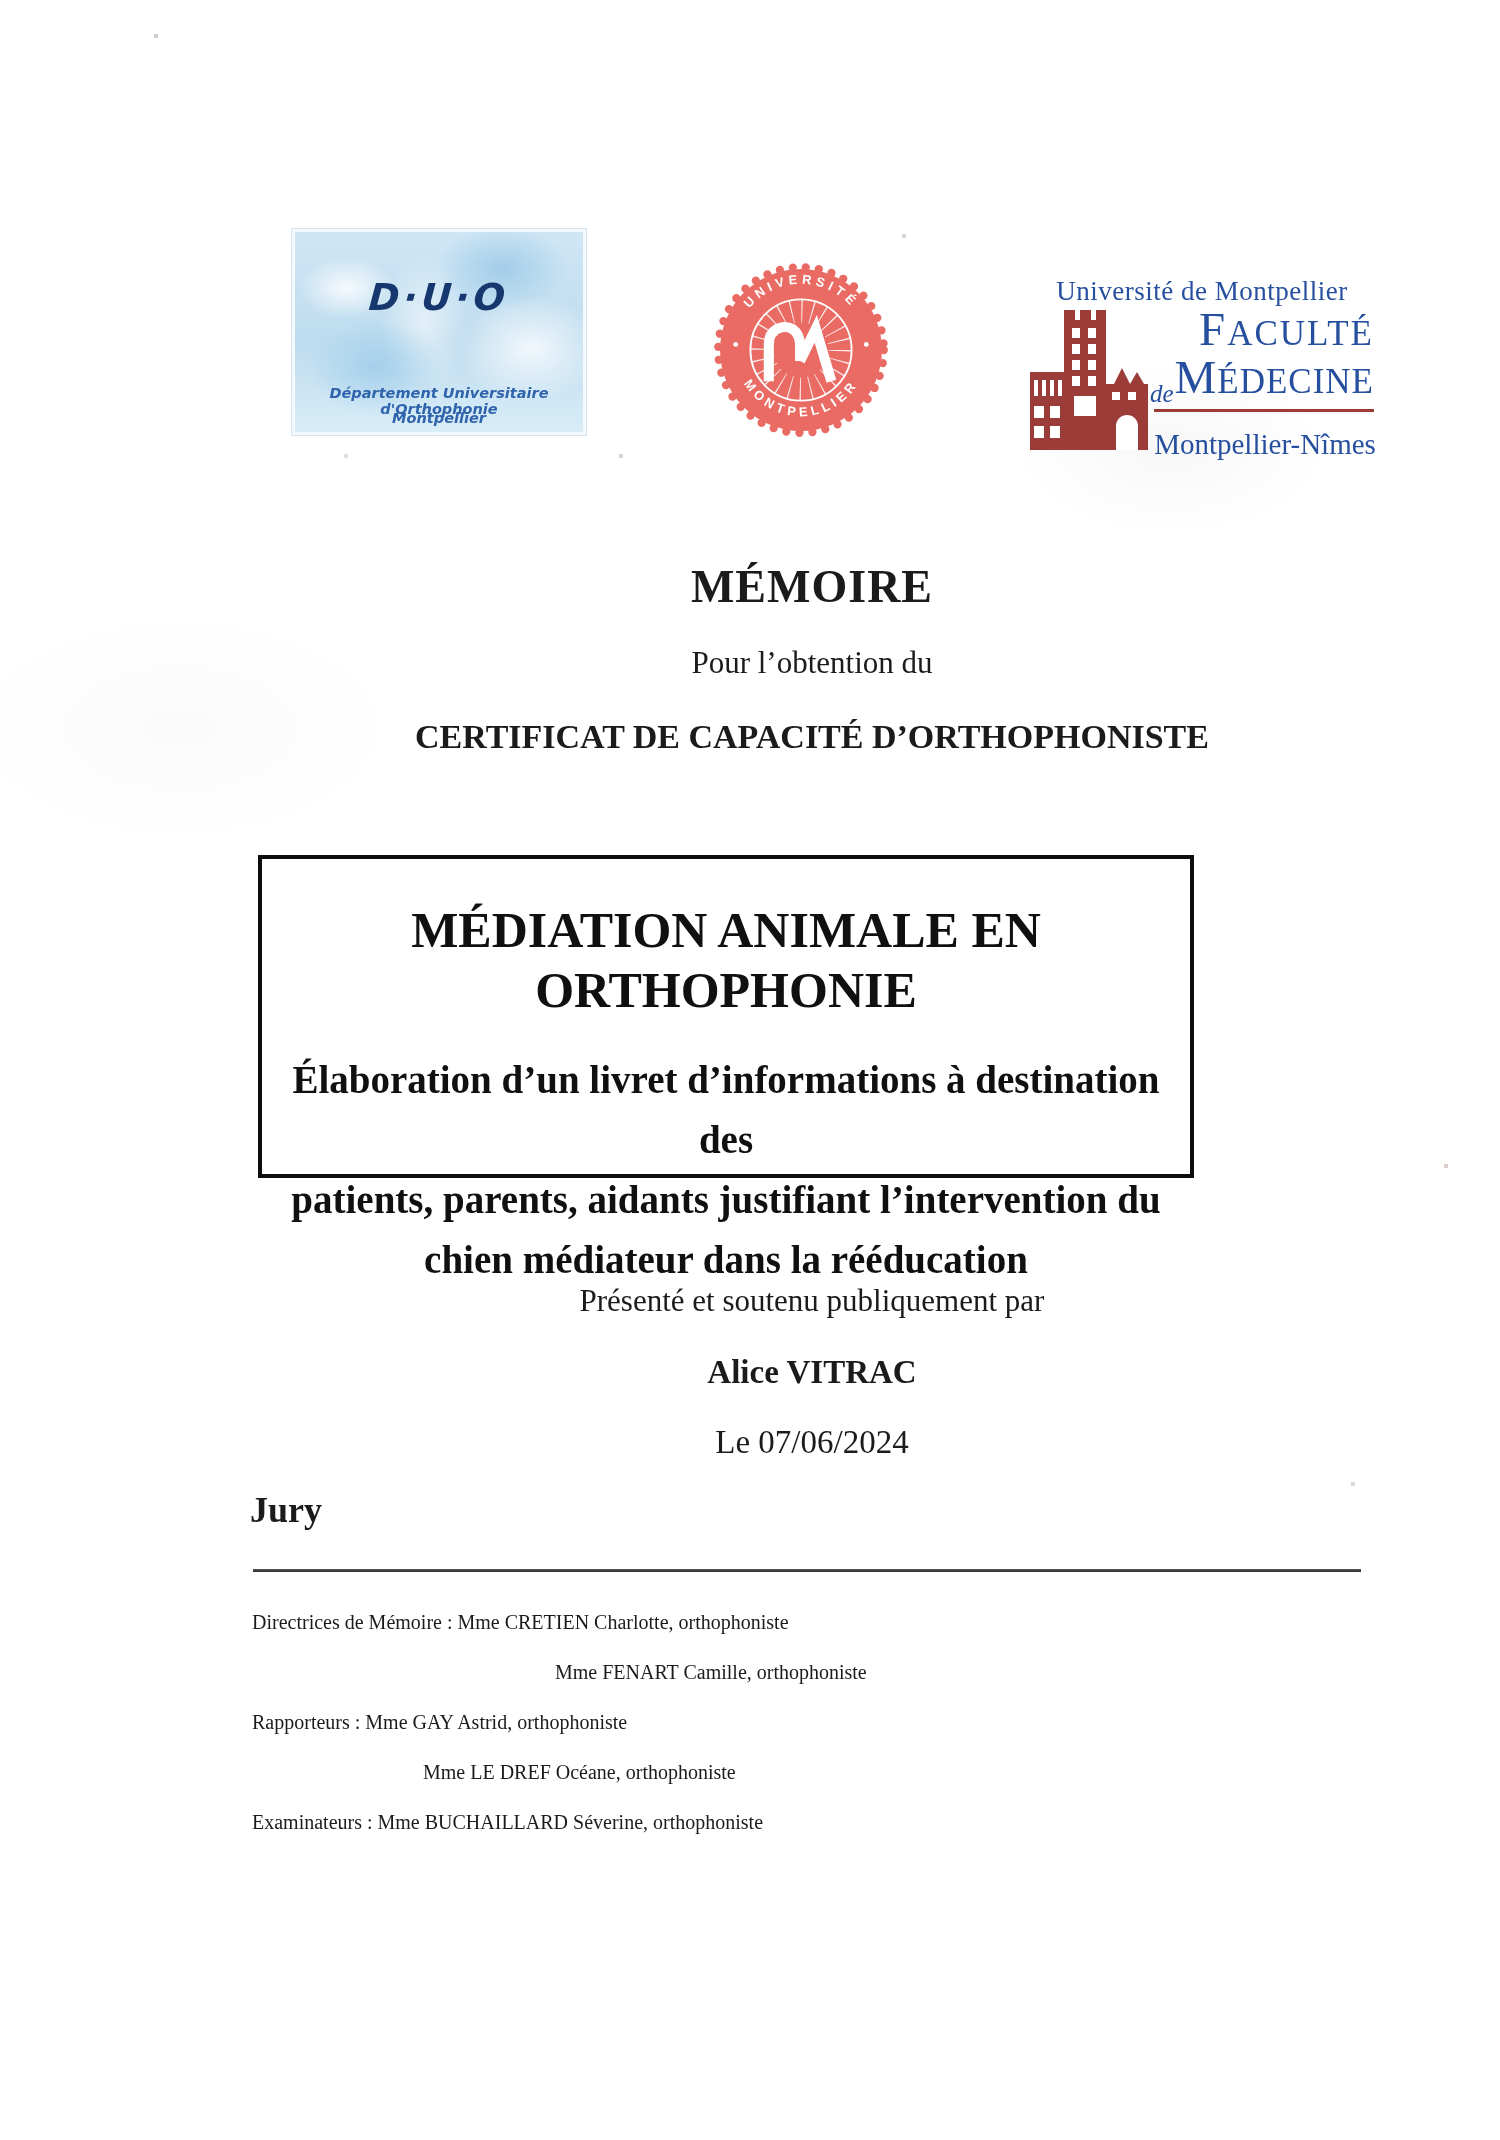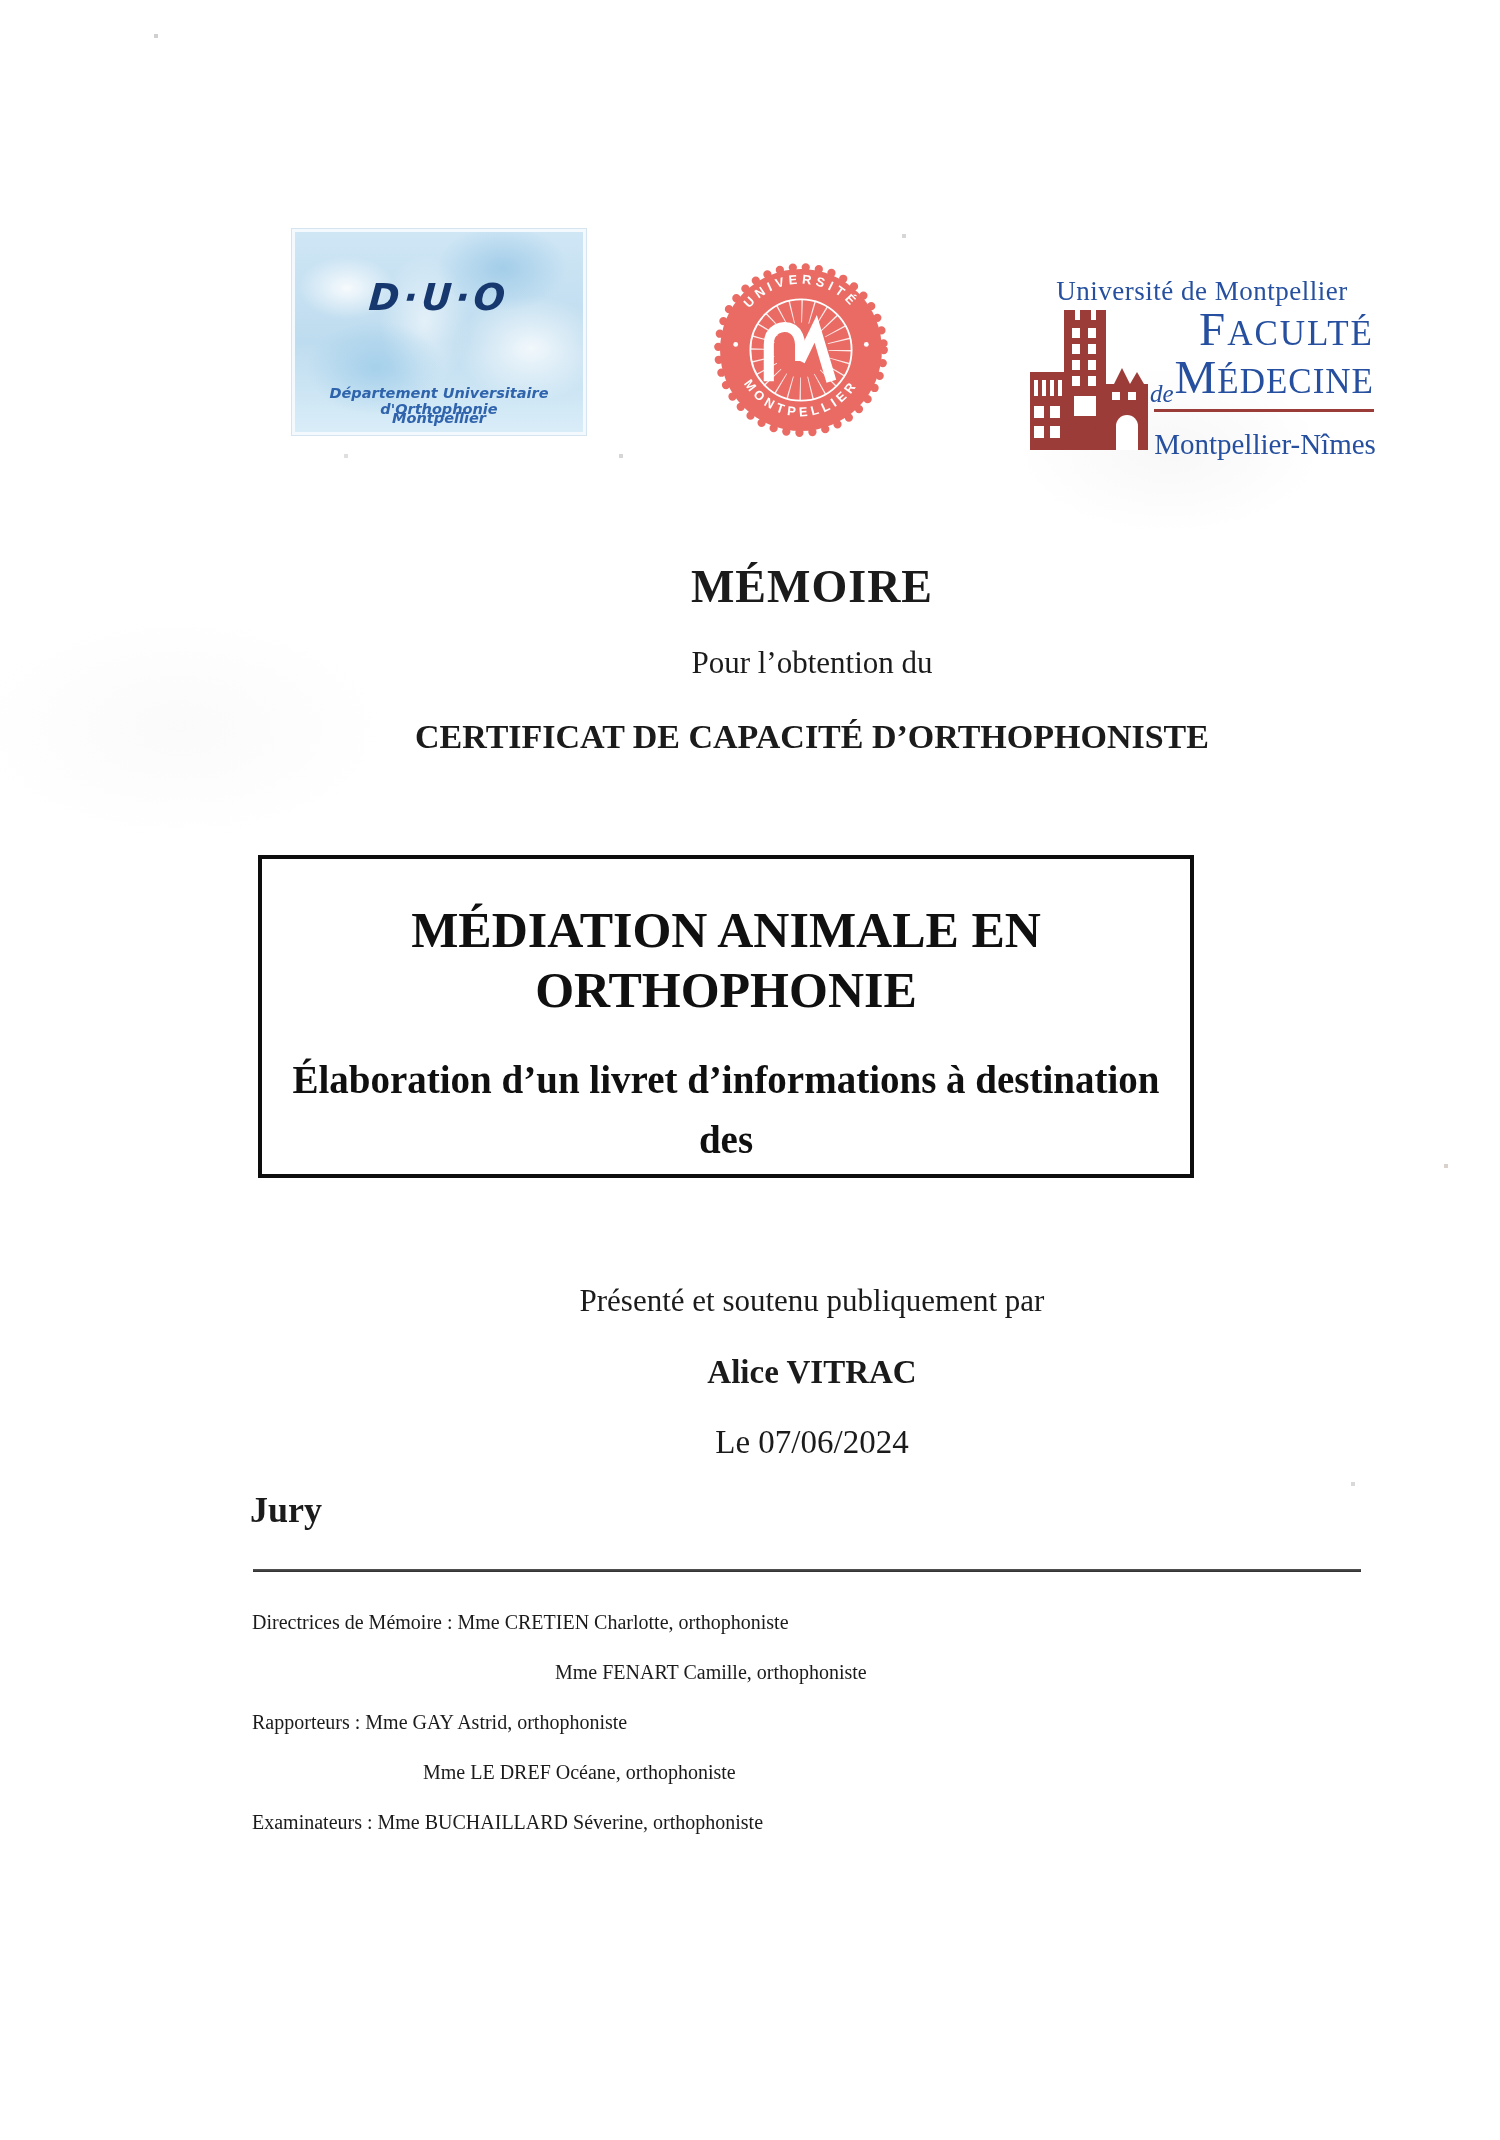--- a/index.html
+++ b/index.html
@@ -174,20 +174,22 @@
   </div>
 
   <div id="memoire" class="centered">MÉMOIRE</div>
   <div id="pour-obtention" class="centered">Pour l’obtention du</div>
   <div id="certificat" class="centered">CERTIFICAT DE CAPACITÉ D’ORTHOPHONISTE</div>
 
   <div id="title-box">
     <div id="box-title">MÉDIATION ANIMALE EN ORTHOPHONIE</div>
     <div id="box-subtitle">
       <div>Élaboration d’un livret d’informations à destination des</div>
+      <div>patients, parents, aidants justifiant l’intervention du</div>
+      <div>chien médiateur dans la rééducation</div>
     </div>
   </div>
 
   <div id="presented-by" class="centered">Présenté et soutenu publiquement par</div>
   <div id="author" class="centered">Alice VITRAC</div>
   <div id="defense-date" class="centered">Le 07/06/2024</div>
 
   <div id="jury-heading">Jury</div>
   <div id="jury-rule"></div>
   <div id="jury-list">

